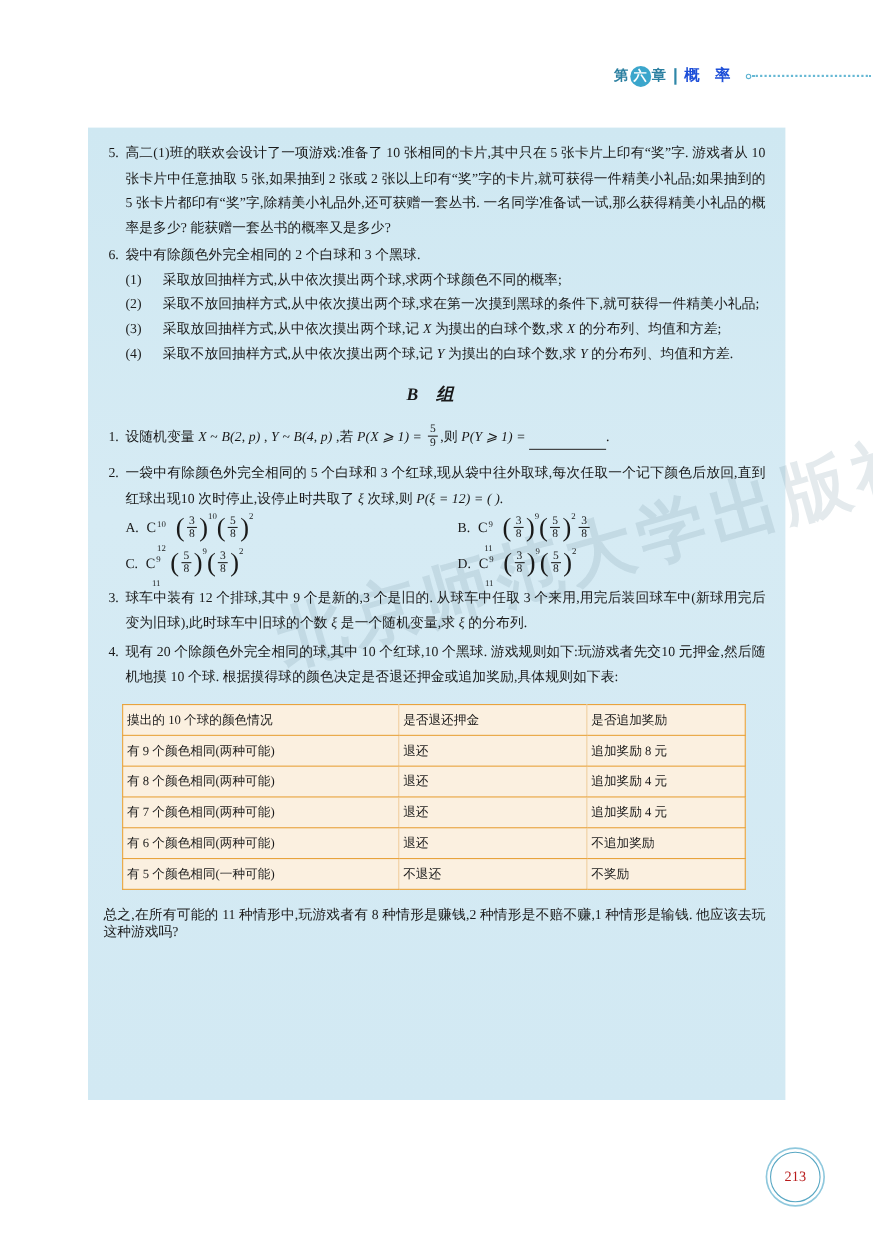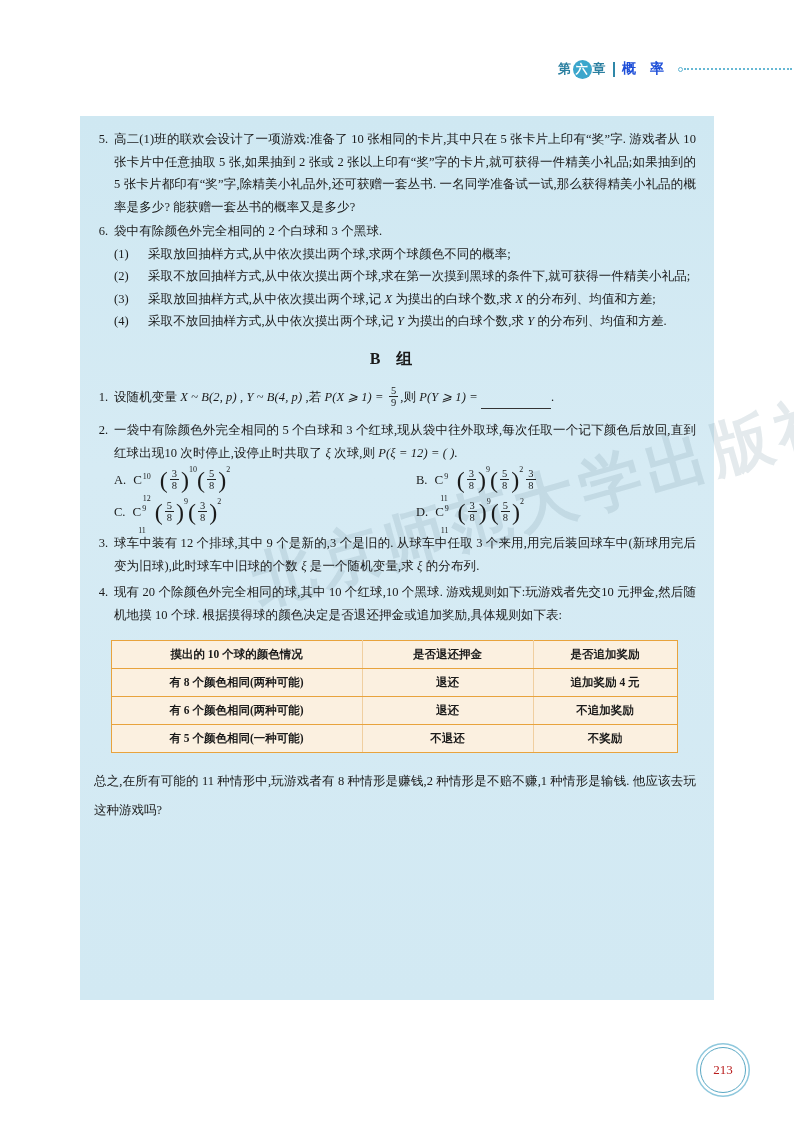--- a/index.html
+++ b/index.html
@@ -153,20 +153,21 @@
   
   .group-head {
     text-align: center;
     font-size: 16px;
     font-weight: bold;
     letter-spacing: 6px;
     margin: 16px 0 16px 0;
     position: relative;
     z-index: 2;
     font-family: "Liberation Serif", serif;
+    font-style: italic;
   }
 
   
   .frac {
     display: inline-block;
     vertical-align: middle;
     text-align: center;
     font-size: 10.5px;
     line-height: 1.08;
     margin: 0 2px;
@@ -247,38 +248,38 @@
     border-collapse: collapse;
     width: 100%;
     background: #fbf0e0;
     font-size: 11.5px;
   }
   table.rules td, table.rules th {
     border-top: 1px solid #e8a33d;
     border-bottom: 1px solid #e8a33d;
     border-left: 1px solid #f0cfa0;
     border-right: 1px solid #f0cfa0;
-    text-align: center;
+    text-align: left;
     padding: 5px 4px 5px 4px;
-    font-weight: bold;
+    font-weight: normal;
     height: 17px;
   }
   table.rules tr td:first-child, table.rules tr th:first-child {
     border-left: 1px solid #e8a33d;
     width: 242px;
   }
   table.rules tr td:last-child, table.rules tr th:last-child {
     border-right: 1px solid #e8a33d;
   }
   table.rules tr td:nth-child(2), table.rules tr th:nth-child(2) { width: 162px; }
 
   .closing {
     margin-top: 14px;
     font-size: 12.5px;
-    line-height: 29px;
+    line-height: 16px;
     text-align: justify;
     position: relative;
     z-index: 2;
     padding-left: 2px;
   }
 
   
   .pageno {
     position: absolute;
     right: 48px;
@@ -476,21 +477,31 @@
     <table class="rules">
       <thead>
         <tr>
           <th>摸出的 10 个球的颜色情况</th>
           <th>是否退还押金</th>
           <th>是否追加奖励</th>
         </tr>
       </thead>
       <tbody>
         <tr>
+          <td>有 9 个颜色相同(两种可能)</td>
+          <td>退还</td>
+          <td>追加奖励 8 元</td>
+        </tr>
+        <tr>
           <td>有 8 个颜色相同(两种可能)</td>
+          <td>退还</td>
+          <td>追加奖励 4 元</td>
+        </tr>
+        <tr>
+          <td>有 7 个颜色相同(两种可能)</td>
           <td>退还</td>
           <td>追加奖励 4 元</td>
         </tr>
         <tr>
           <td>有 6 个颜色相同(两种可能)</td>
           <td>退还</td>
           <td>不追加奖励</td>
         </tr>
         <tr>
           <td>有 5 个颜色相同(一种可能)</td>

